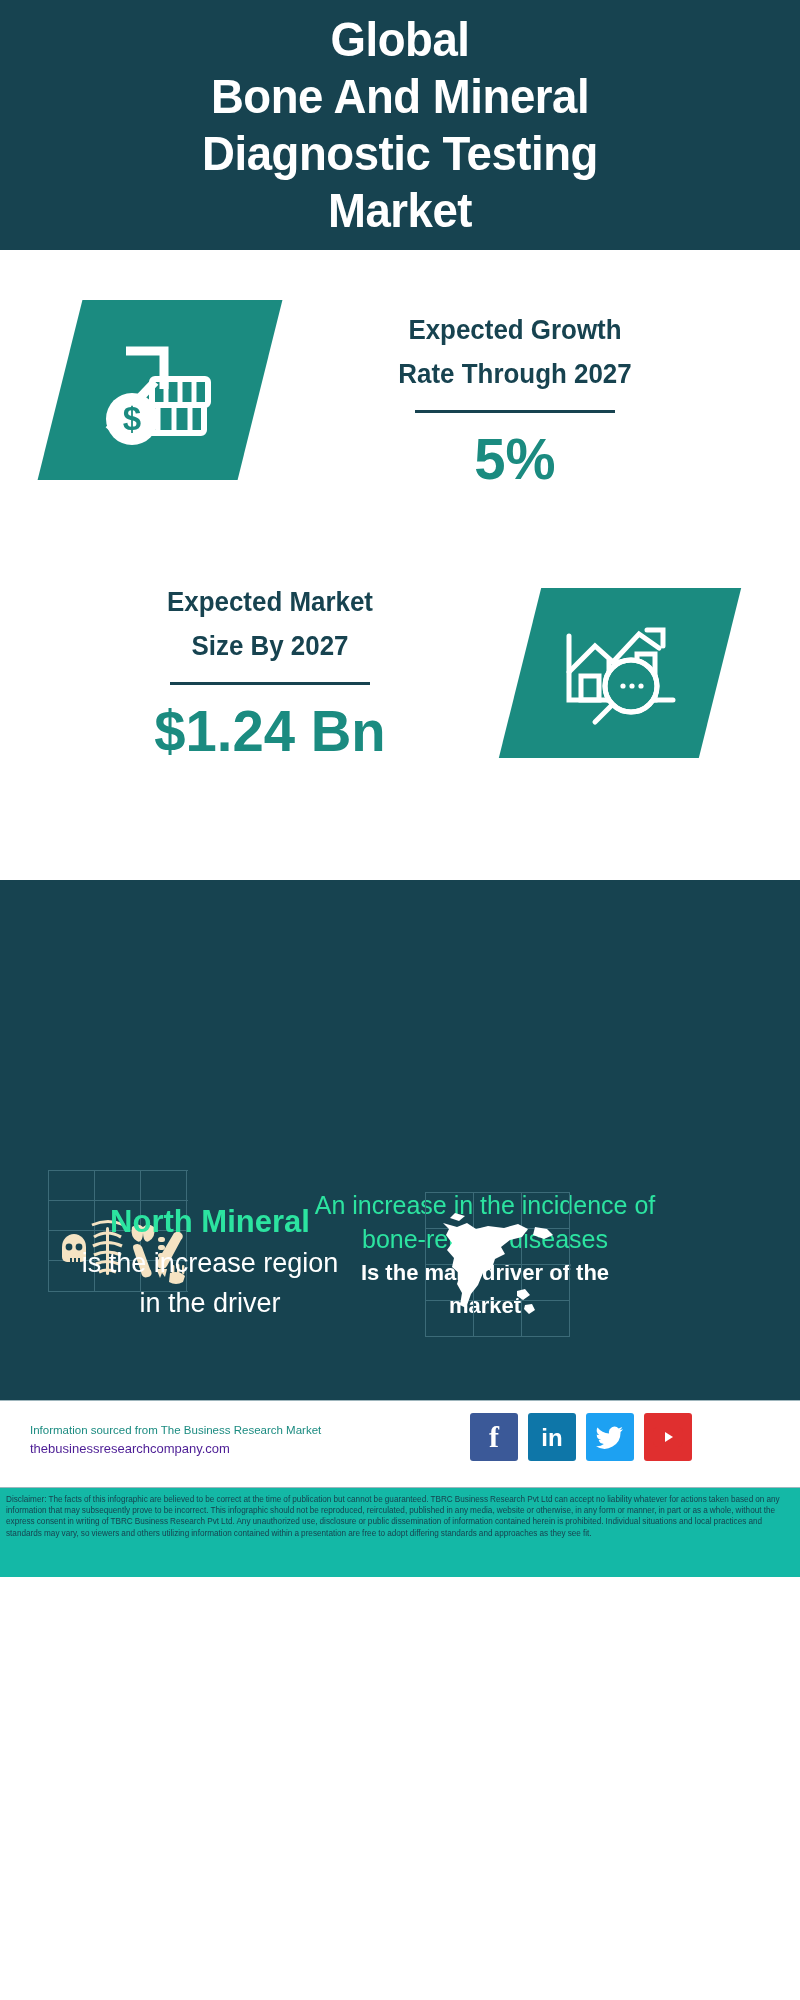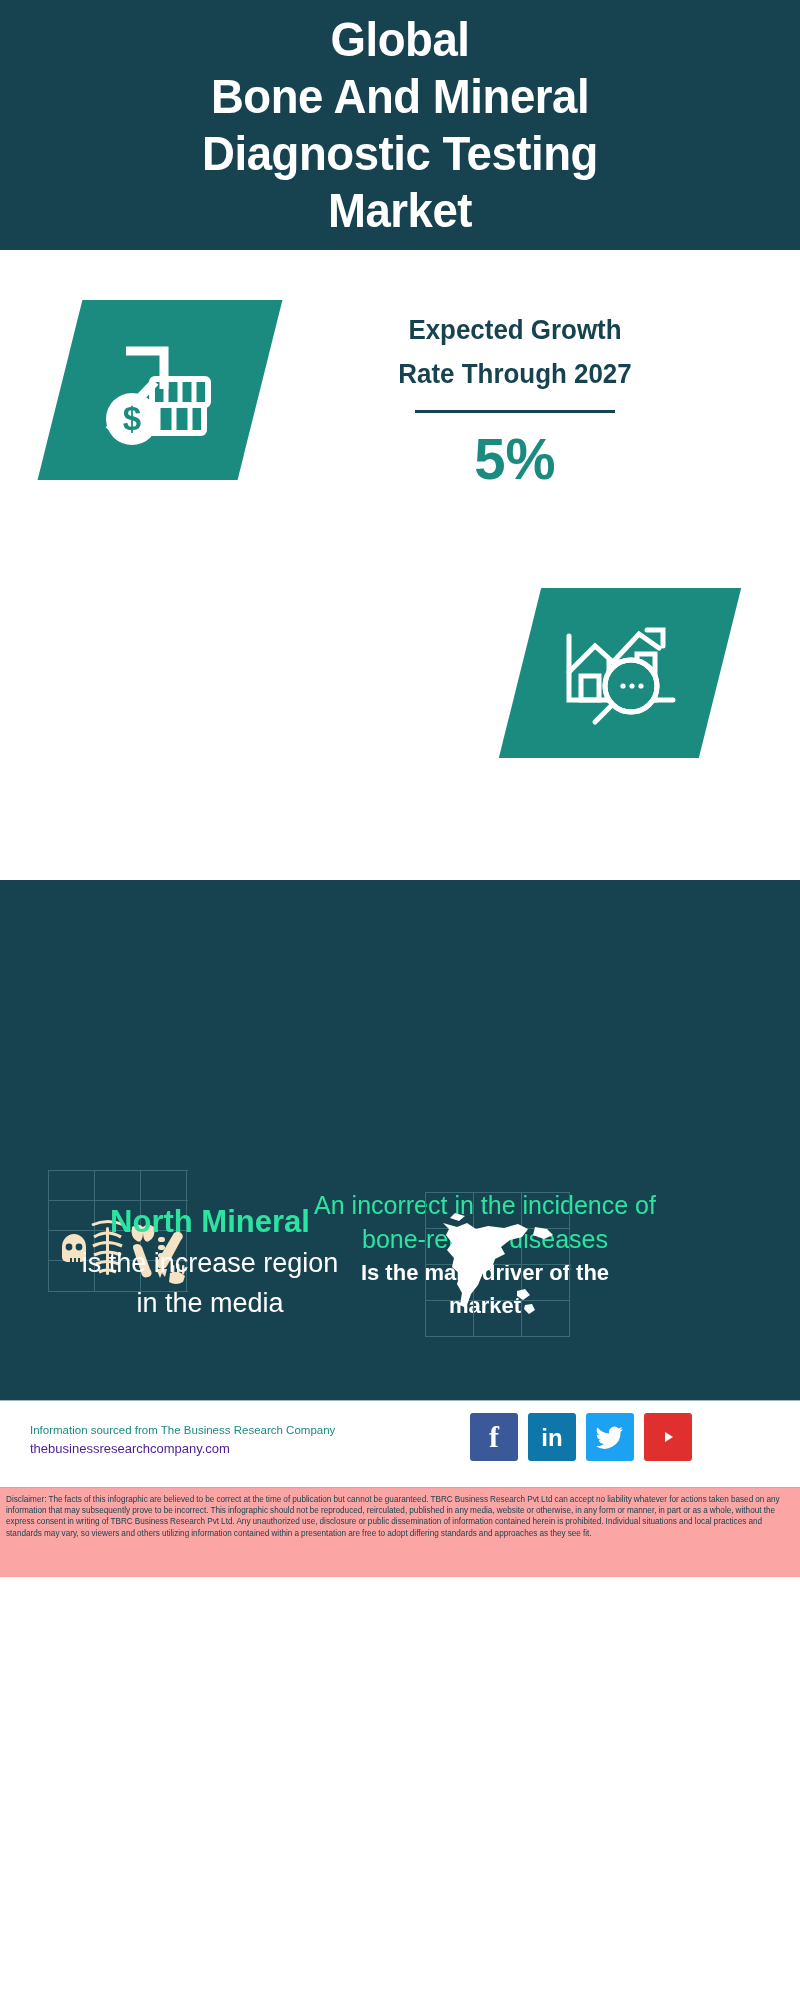--- a/index.html
+++ b/index.html
@@ -117,21 +117,21 @@
   }
   .footer-src { position:absolute; left:30px; top:20px; width:460px; }
   .footer-src .l1 { color:#1b8b80; font-size:11.5px; line-height:18px; }
   .footer-src .l2 { color:#4c1d95; font-size:13px; line-height:20px; }
   .socials { position:absolute; left:470px; top:12px; display:flex; gap:10px; }
   .soc { width:48px; height:48px; border-radius:3px; display:flex; align-items:center; justify-content:center; }
   .soc svg { display:block; }
 
   .disclaimer {
     position:absolute; left:0; top:1487px; width:800px; height:90px;
-    background:#fca5a5; border-top:1px solid #9fb6bd;
+    background:#14b8a6; border-top:1px solid #9fb6bd;
     padding:6px 6px 0 6px;
   }
   .disclaimer p {
     color:#174350; font-size:8.2px; line-height:11.2px; text-align:left;
     word-spacing:-0.2px;
   }
   .pad-bottom { position:absolute; left:0; top:1577px; width:800px; height:423px; background:#ffffff; }
 </style>
 </head>
 <body>
@@ -174,20 +174,28 @@
 
   <div class="stat1-text">
     <div class="stat-label">
       <div>Expected Growth</div>
       <div>Rate Through 2027</div>
     </div>
     <div class="rule"></div>
     <div class="stat-value">5%</div>
   </div>
 
+  <div class="stat2-text">
+    <div class="stat-label">
+      <div>Expected Market</div>
+      <div>Size By 2027</div>
+    </div>
+    <div class="rule"></div>
+    <div class="stat-value">$1.24 Bn</div>
+  </div>
 
   <div class="para stat2-icon">
     <div class="para-inner">
       <svg width="130" height="118" viewBox="0 0 130 118" fill="none" stroke="#ffffff" stroke-width="5">
 
         <polyline points="14,58 40,32 58,48 84,20 104,34" fill="none" stroke-linecap="round"></polyline>
         <polyline points="92,16 108,16 108,32" fill="none" stroke-linecap="round"></polyline>
 
         <polyline points="14,22 14,86 118,86" fill="none" stroke-linecap="round"></polyline>
 
@@ -271,32 +279,32 @@
       <path d="M126,48 q5,-3 8,1 q2,3 -1,6 l-14,26 q-3,5 -8,2 q-4,-3 -1,-8 z"></path>
 
       <path d="M122,88 q9,-3 15,3 l-2,6 q-7,4 -14,0 z"></path>
       <rect x="124" y="80" width="2.4" height="9" rx="1"></rect>
       <rect x="129" y="79" width="2.4" height="10" rx="1"></rect>
       <rect x="134" y="80" width="2.4" height="9" rx="1"></rect>
     </g>
   </svg>
 
   <div class="driver-text">
-    <div class="driver-green">An incorrect in the incidence of</div>
+    <div class="driver-green">An increase in the incidence of</div>
     <div class="driver-green">bone-related diseases</div>
     <div class="driver-white">Is the main driver of the</div>
     <div class="driver-white">market</div>
   </div>
 
   <div class="green-divider" style="left:200px; top:1444px; width:200px;"></div>
 
   <div class="region-text">
     <div class="region-name">North Mineral</div>
     <div class="region-sub">is the increase region</div>
-    <div class="region-sub">in the media</div>
+    <div class="region-sub">in the driver</div>
   </div>
 
   <div class="gridbox" style="left:425px; top:1192px; width:145px; height:145px;">
     <div class="gl" style="left:0;top:0;width:1px;height:145px;"></div>
     <div class="gl" style="left:48px;top:0;width:1px;height:145px;"></div>
     <div class="gl" style="left:96px;top:0;width:1px;height:145px;"></div>
     <div class="gl" style="left:144px;top:0;width:1px;height:145px;"></div>
     <div class="gl" style="left:0;top:0;width:145px;height:1px;"></div>
     <div class="gl" style="left:0;top:36px;width:145px;height:1px;"></div>
     <div class="gl" style="left:0;top:72px;width:145px;height:1px;"></div>
@@ -307,21 +315,21 @@
   <svg class="region-map" viewBox="0 0 150 130">
     <path fill="#ffffff" d="M18,18 l14,4 l10,-4 l9,6 l12,-3 l16,2 l14,-4 l10,5 l-6,8 l-12,3 l-9,7 l4,7
       l-10,5 l-3,9 l-9,5 l-5,12 l-7,9 l-5,14 l-6,-3 l2,-12 l-5,-9 l3,-10 l-8,-7 l2,-9 l-7,-8 l5,-7 l-6,-8
       l3,-6 z M92,86 l8,-2 l5,6 l-7,5 l-6,-4 z M100,100 l7,-1 l3,6 l-6,4 l-5,-5 z"></path>
     <path fill="#ffffff" d="M110,22 l12,2 l6,6 l-9,4 l-11,-4 z"></path>
     <path fill="#ffffff" d="M30,8 l10,3 l-6,5 l-9,-3 z"></path>
   </svg>
 
   <div class="footer">
     <div class="footer-src">
-      <div class="l1">Information sourced from The Business Research Company</div>
+      <div class="l1">Information sourced from The Business Research Market</div>
       <div class="l2">thebusinessresearchcompany.com</div>
     </div>
     <div class="socials">
       <div class="soc" style="background:#3b5998">
         <svg width="26" height="30" viewBox="0 0 26 30">
             <text x="13" y="25" font-family="Liberation Serif, serif" font-size="30" font-weight="bold" fill="#ffffff" text-anchor="middle">f</text>
           </svg>
       </div>
       <div class="soc" style="background:#0e76a8">
         <svg width="34" height="30" viewBox="0 0 34 30">

